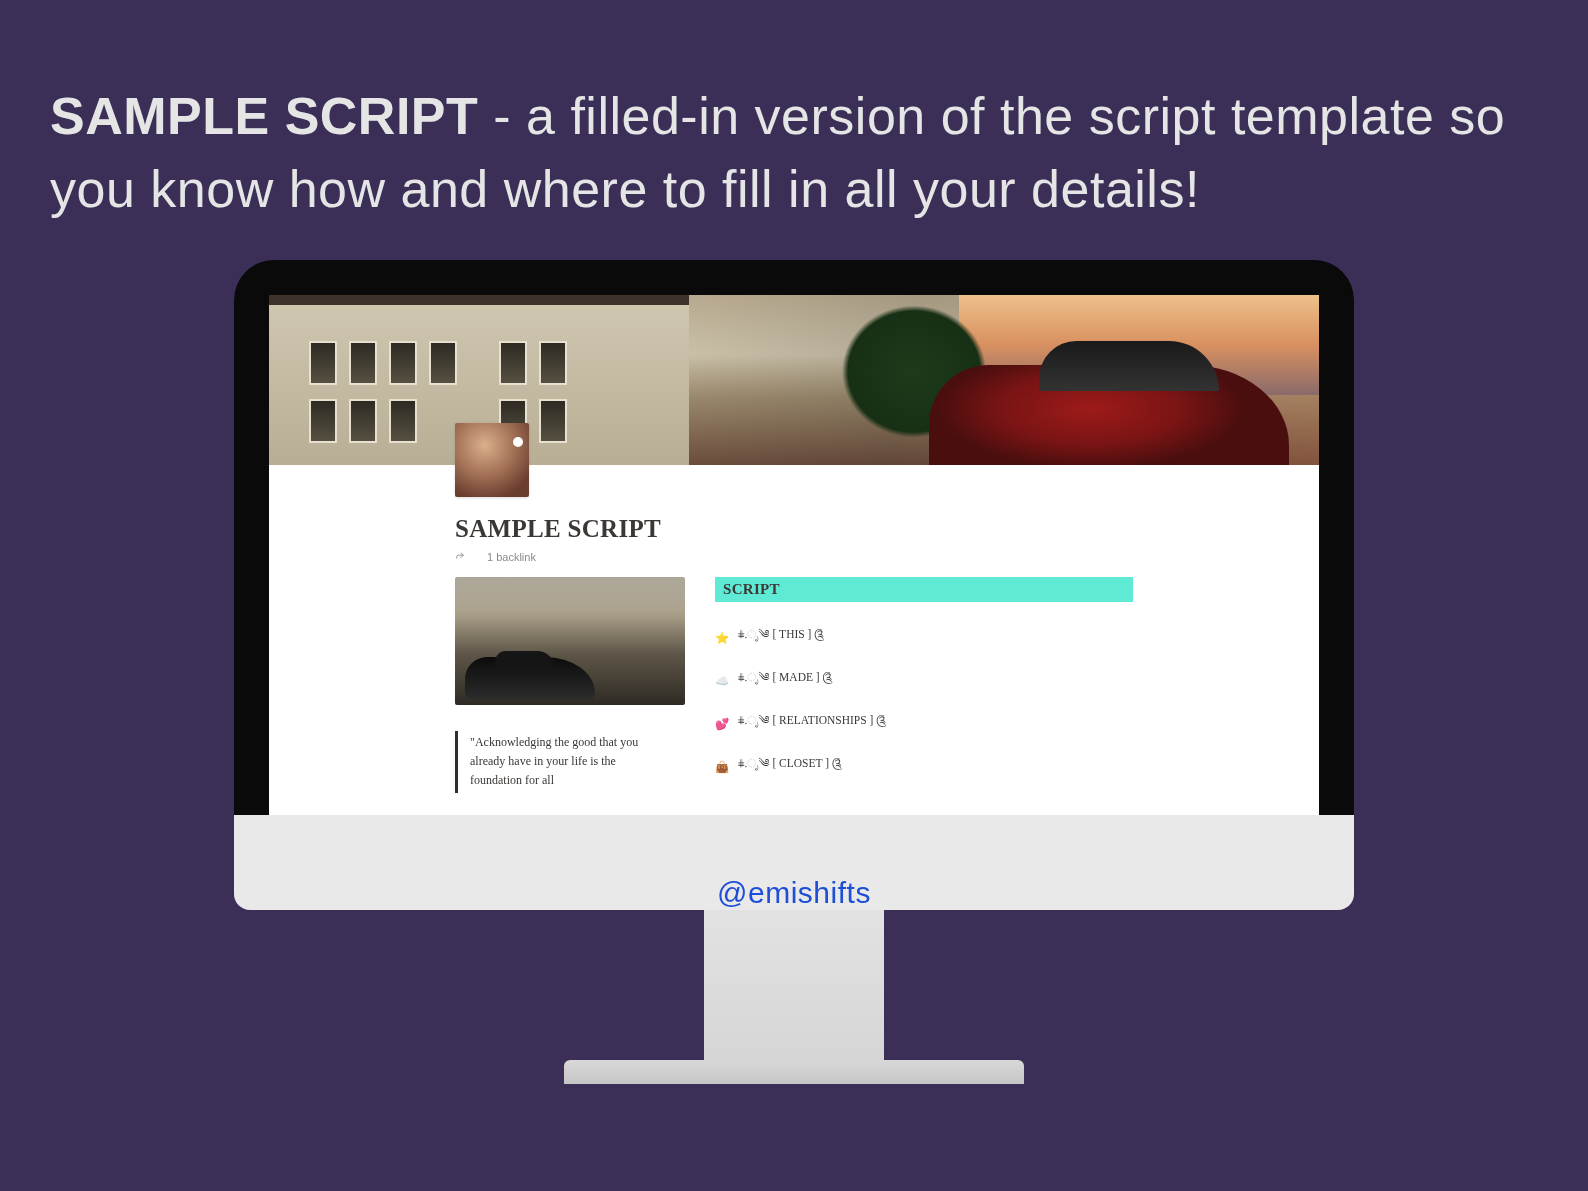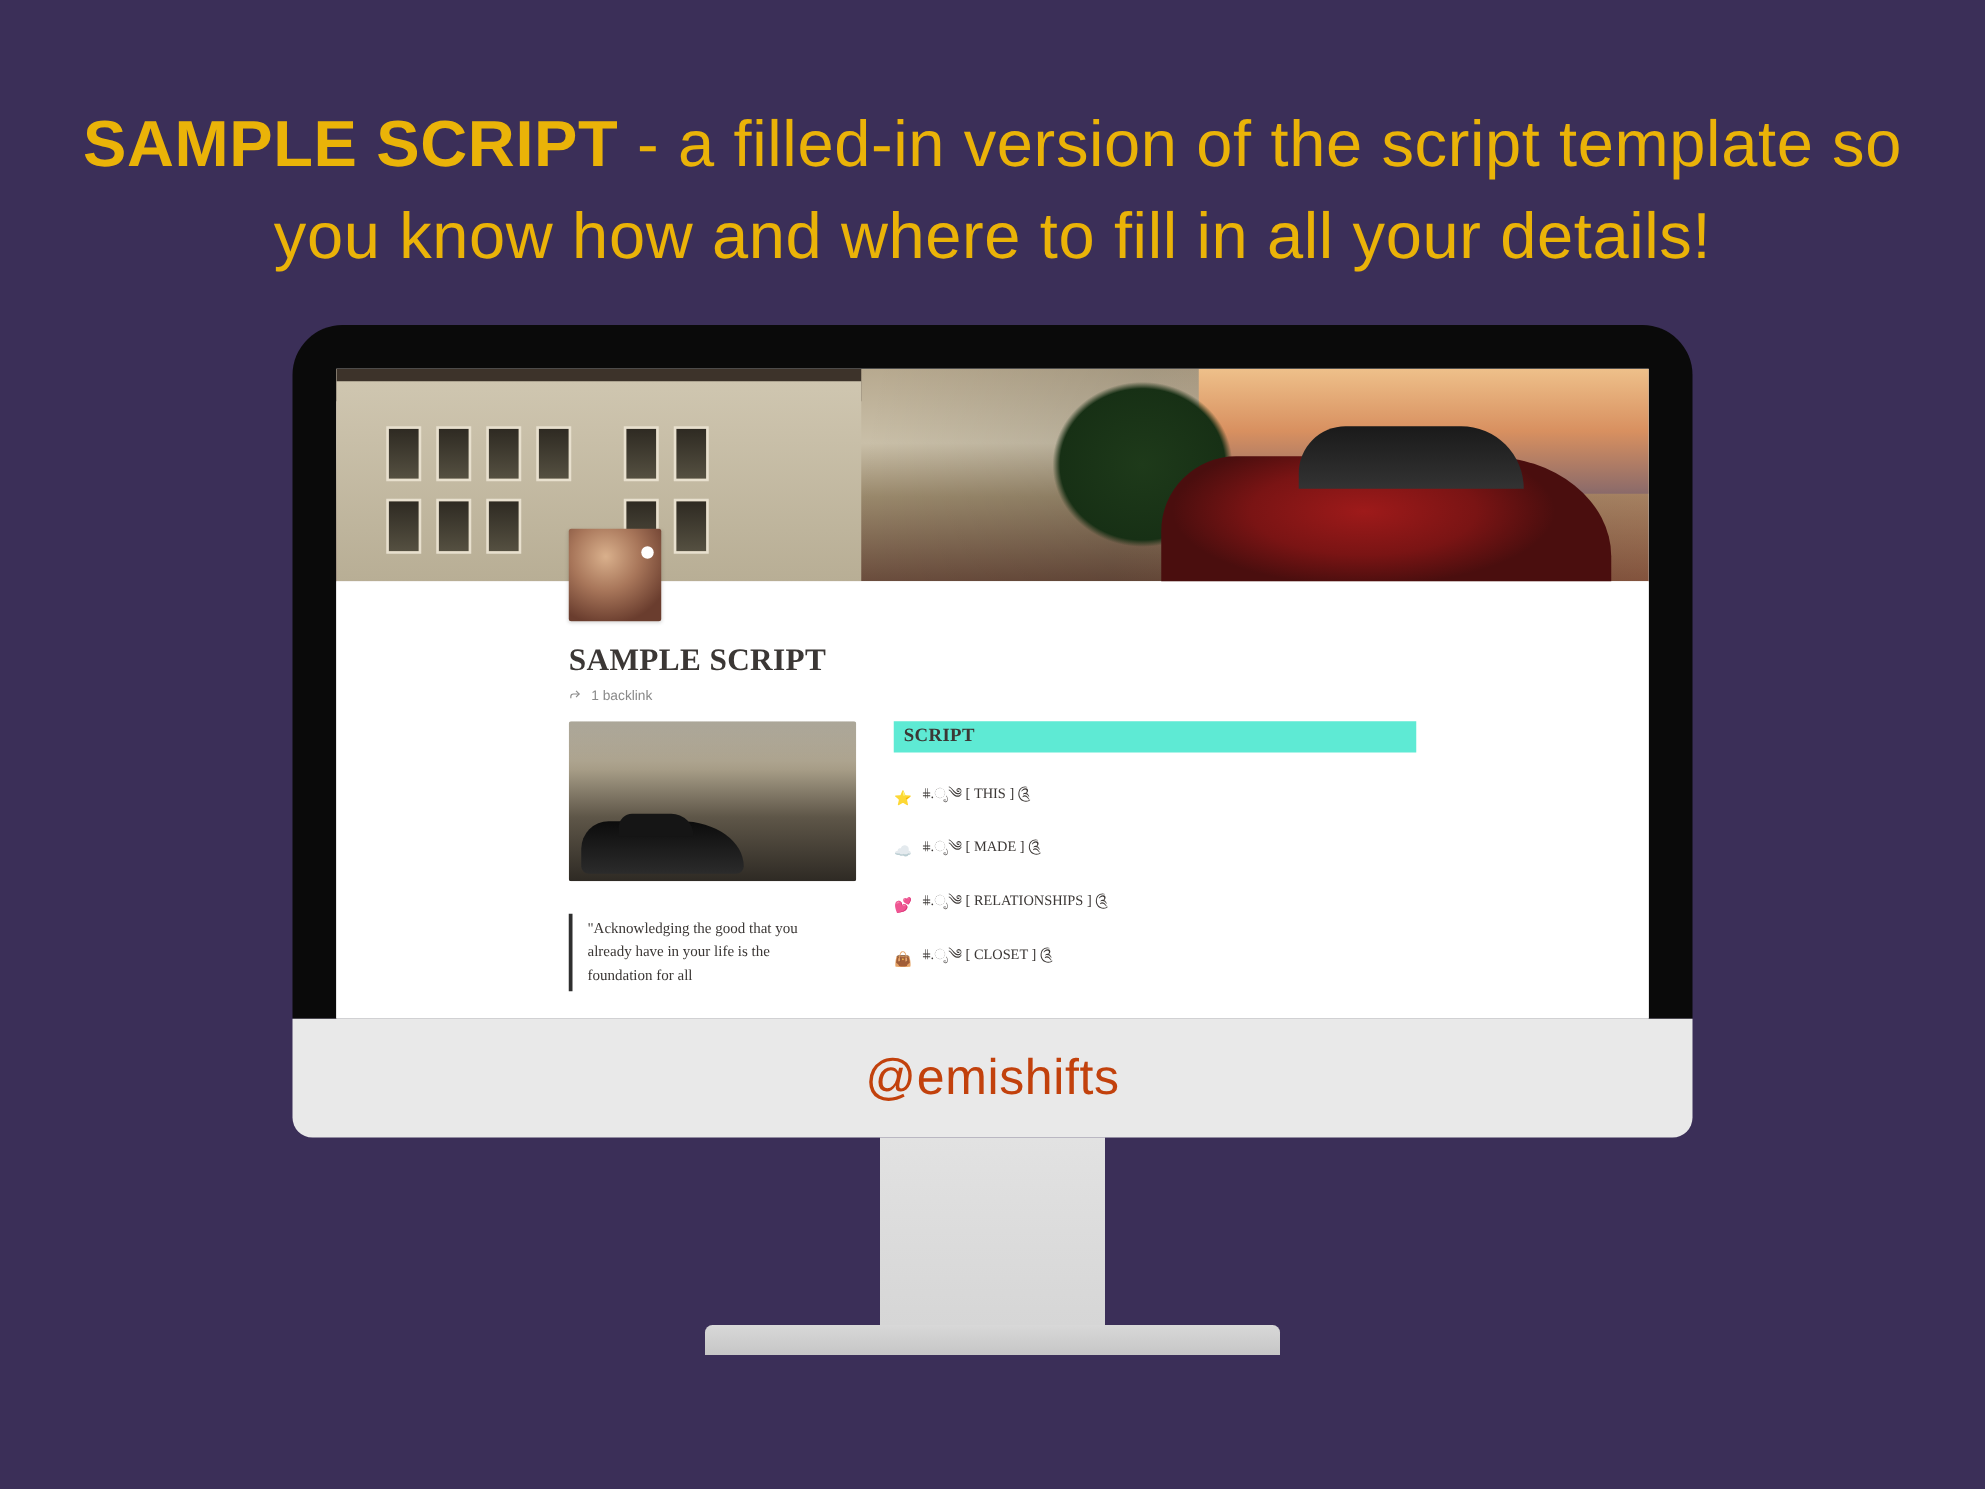--- a/index.html
+++ b/index.html
@@ -9,22 +9,22 @@
     height: 1191px;
     font-family: -apple-system, BlinkMacSystemFont, "Segoe UI", sans-serif;
     overflow: hidden;
     position: relative;
   }
   .headline {
     position: absolute;
     top: 80px;
     left: 50px;
     right: 50px;
-    text-align: center;
-    color: #eab308;
+    text-align: left;
+    color: #e5e5e5;
     font-size: 52px;
     font-weight: 300;
     line-height: 1.4;
     letter-spacing: 0.5px;
   }
   .headline .bold { font-weight: 700; }
   .monitor-wrap {
     position: absolute;
     top: 260px;
     left: 50%;
@@ -126,21 +126,21 @@
     font-weight: 700;
     color: #3b3735;
     margin-bottom: 8px;
     letter-spacing: 0.3px;
   }
   .backlink {
     font-size: 11px;
     color: #8a8a8a;
     display: flex;
     align-items: flex-start;
-    gap: 8px;
+    gap: 22px;
     margin-bottom: 14px;
   }
   .backlink svg { width: 10px; height: 10px; }
   .desc {
     font-family: Georgia, "Times New Roman", serif;
     font-style: italic;
     font-size: 11.5px;
     line-height: 1.55;
     color: #4d4844;
     margin-bottom: 14px;
@@ -208,24 +208,24 @@
   .script-list .emoji {
     width: 15px;
     text-align: center;
     font-family: "Apple Color Emoji","Segoe UI Emoji",sans-serif;
     font-style: normal;
   }
   .chin {
     background: #e9e9e9;
     height: 95px;
     display: flex;
-    align-items: center;
+    align-items: flex-end;
     justify-content: center;
-    color: #c2410c;
-    font-size: 40px;
+    color: #1d4ed8;
+    font-size: 30px;
     font-weight: 400;
     letter-spacing: 0.5px;
     border-radius: 0 0 16px 16px;
   }
   .stand-neck {
     margin: 0 auto;
     width: 180px;
     height: 150px;
     background: linear-gradient(180deg, #e2e2e2 0%, #d6d6d6 100%);
   }

